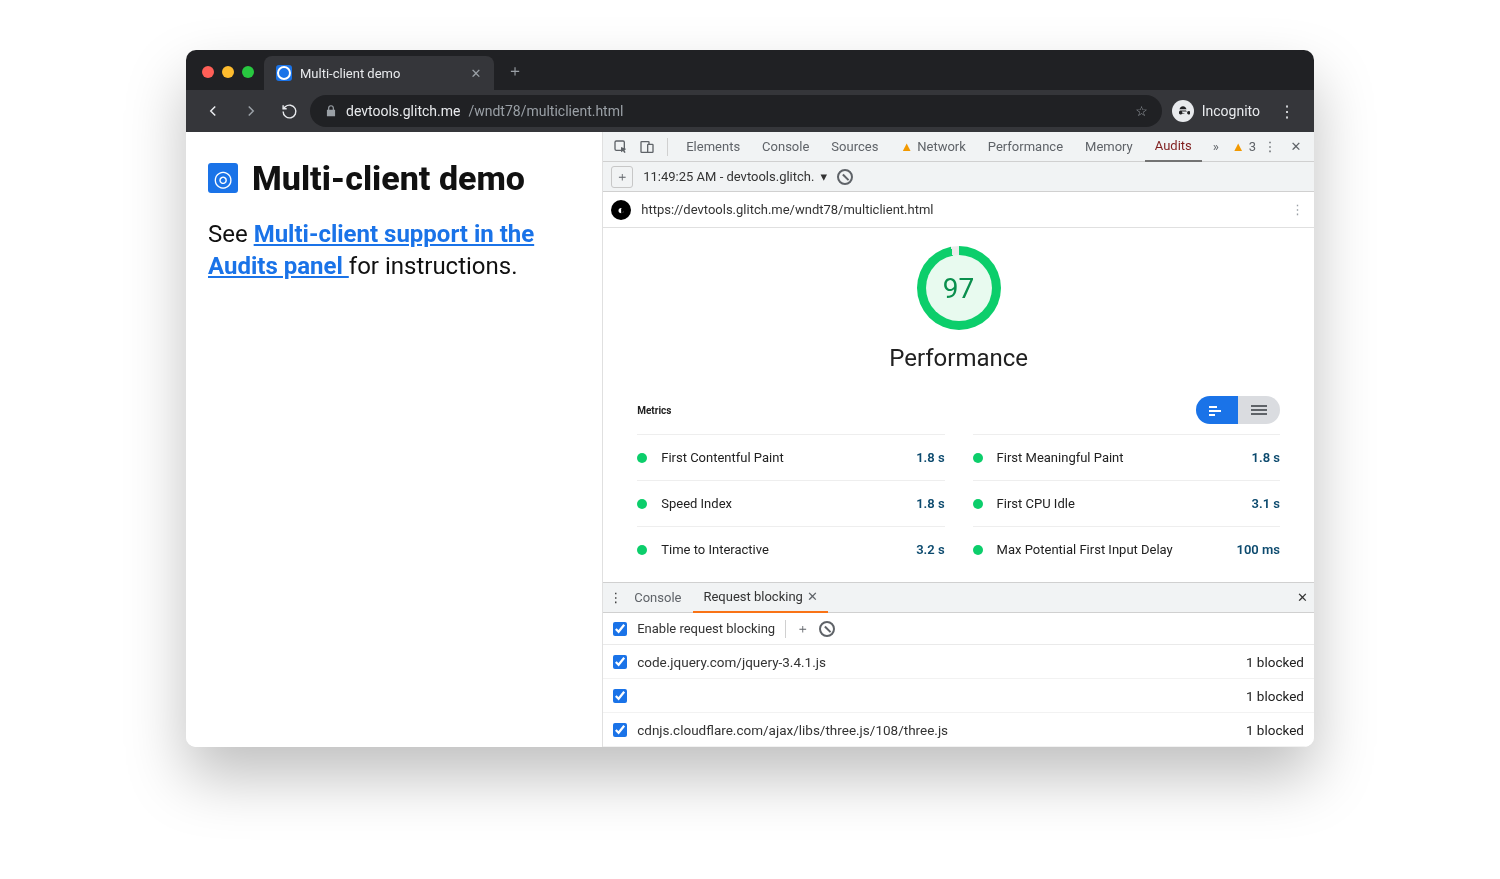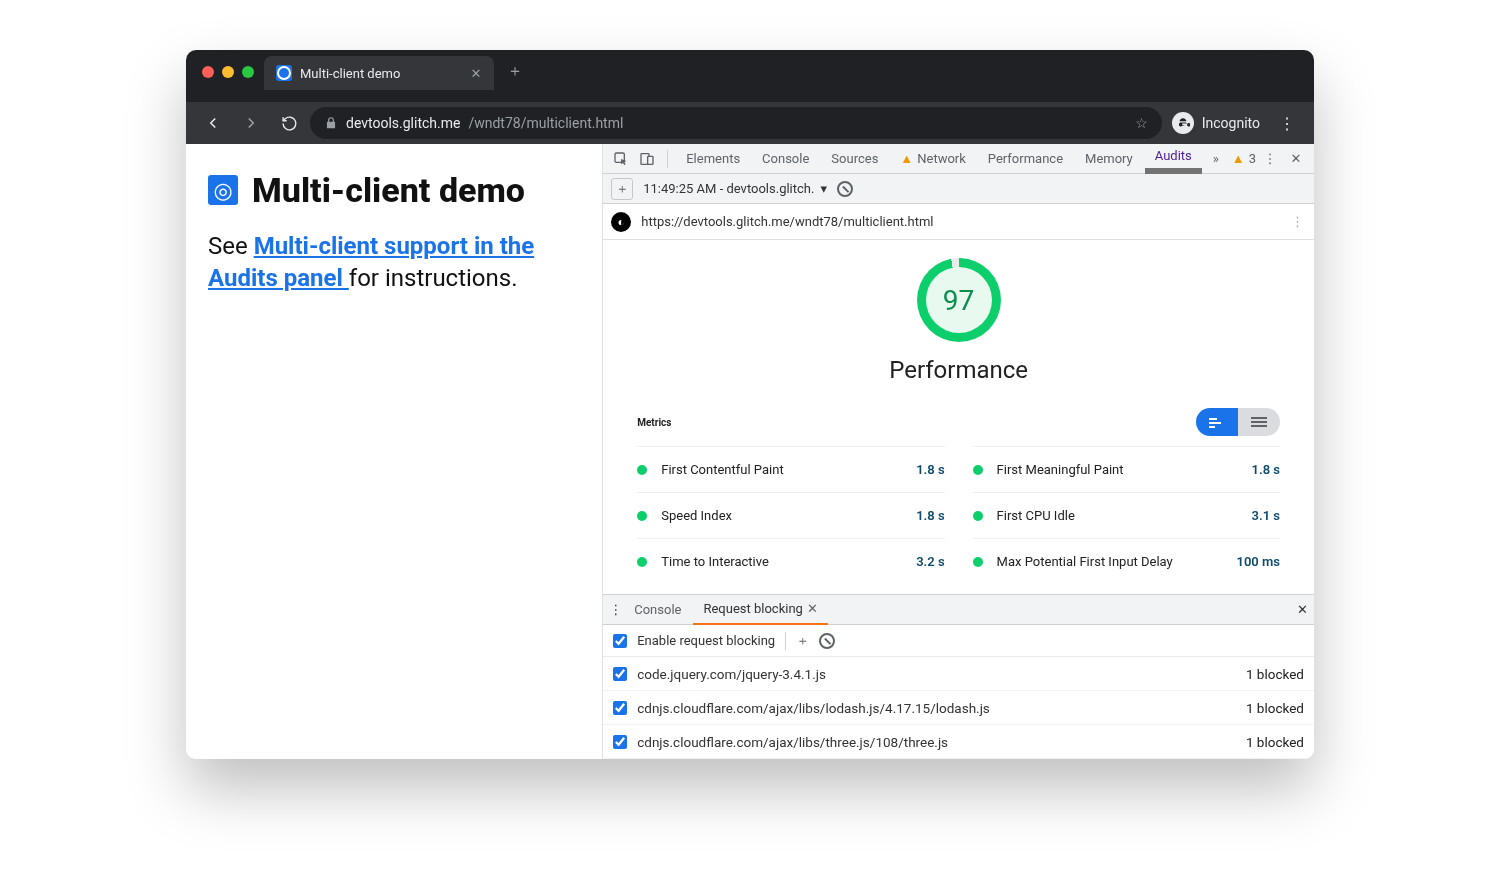--- a/index.html
+++ b/index.html
@@ -9,21 +9,21 @@
   .chrome-top { background:#202124; color:#e8eaed; }
   .tab-strip { height:40px; display:flex; align-items:flex-end; padding-left:10px; }
   .traffic { display:flex; gap:8px; padding:0 10px 12px 6px; align-items:center; }
   .dot { width:12px; height:12px; border-radius:50%; }
   .dot.r{background:#ff5f57}.dot.y{background:#febc2e}.dot.g{background:#28c840}
   .tab { display:flex; align-items:center; gap:8px; background:#35363a; border-radius:8px 8px 0 0; height:34px; padding:0 10px 0 12px; font-size:13px; color:#e8eaed; min-width:230px; }
   .favicon { width:16px;height:16px;border-radius:3px;background:#1a73e8;display:flex;align-items:center;justify-content:center; }
   .favicon::before { content:""; width:10px;height:10px;border:2px solid #fff;border-radius:50%; }
   .tab .x { margin-left:auto; width:16px;height:16px;display:flex;align-items:center;justify-content:center;color:#9aa0a6;cursor:pointer; }
   .new-tab { margin-left:8px; margin-bottom:6px; width:26px;height:26px;display:flex;align-items:center;justify-content:center;color:#9aa0a6;border-radius:50%; cursor:pointer;}
-  .addr-bar { background:#35363a; height:42px; display:flex; align-items:center; padding:0 10px; gap:4px;margin-top:12px; }
+  .addr-bar { background:#35363a; height:42px; display:flex; align-items:center; padding:0 10px; gap:4px; }
   .nav-btn { width:34px;height:34px;display:flex;align-items:center;justify-content:center;color:#9aa0a6;border-radius:50%;cursor:pointer; }
   .nav-btn.enabled{color:#e8eaed}
   .url-field { flex:1; background:#202124; border-radius:20px; height:32px; display:flex; align-items:center; padding:0 14px; gap:8px; color:#9aa0a6; font-size:14px; }
   .lock { width:14px;height:14px;color:#9aa0a6; }
   .url-field .host{color:#e8eaed}
   .url-field .star{margin-left:auto;color:#9aa0a6;cursor:pointer}
   .incognito { display:flex; align-items:center; gap:8px; color:#e8eaed; font-size:14px; padding:0 6px;}
   .incog-ico{width:22px;height:22px;border-radius:50%;background:#e8eaed;display:flex;align-items:center;justify-content:center;color:#202124}
   
   .content { display:flex; height:615px; background:#fff; }
@@ -33,21 +33,21 @@
   .page-ico::before{content:"◎"}
   h1 { font-size:34px; font-weight:800; color:#111; }
   .page p{ font-size:24px; line-height:1.35; }
   .page a{ color:#1a73e8; text-decoration:underline; font-weight:700;}
   
   .devtools { flex:1; display:flex; flex-direction:column; border-left:1px solid #e0e0e0; font-size:13px; color:#333; }
   .dt-tabs { height:30px; background:#f1f3f4; border-bottom:1px solid #d0d0d0; display:flex; align-items:center; padding:0 6px; gap:2px; }
   .dt-tabs .ico { width:24px;height:24px;display:flex;align-items:center;justify-content:center;color:#5f6368;border-radius:3px;cursor:pointer; }
   .dt-tabs .sep { width:1px;height:18px;background:#d0d0d0;margin:0 6px; }
   .dt-tab { padding:0 10px; height:30px; display:flex; align-items:center; color:#5f6368; cursor:pointer; gap:4px;}
-  .dt-tab.active { color:#4c1d95; border-bottom:6px solid #737373; }
+  .dt-tab.active { color:#7f1d1d; border-bottom:2px solid #737373; }
   .dt-tabs .spacer{flex:1}
   .warn-badge{display:flex;align-items:center;gap:4px;color:#5f6368}
   .tri{color:#f29900}
   .dt-sub { height:30px; background:#f1f3f4; border-bottom:1px solid #d0d0d0; display:flex; align-items:center; padding:0 8px; gap:10px; color:#333; }
   .dt-sub .plus{width:22px;height:22px;display:flex;align-items:center;justify-content:center;border:1px solid #c7c7c7;border-radius:3px;color:#5f6368;cursor:pointer}
   .dt-sub .drop{display:flex;align-items:center;gap:6px;cursor:pointer;color:#333}
   .dt-url { height:36px; display:flex; align-items:center; padding:0 10px 0 8px; gap:10px; border-bottom:1px solid #e0e0e0;}
   .lh-ico{width:20px;height:20px;border-radius:50%;background:#000;display:flex;align-items:center;justify-content:center;color:#fff;font-weight:700;font-size:12px}
   .lh-ico::before{content:"◐"}
   .dt-url .more{margin-left:auto;color:#9aa0a6;cursor:pointer}
@@ -274,21 +274,20 @@
           <span style="color:#5f6368">＋</span>
           <span class="no-sym" style="color:#5f6368"></span>
         </div>
         <div class="block-row">
           <input type="checkbox" checked="" style="accent-color: rgb(26, 115, 232); width: 14px; height: 14px;">
           <span>code.jquery.com/jquery-3.4.1.js</span>
           <span class="count">1 blocked</span>
         </div>
         <div class="block-row">
           <input type="checkbox" checked="" style="accent-color: rgb(26, 115, 232); width: 14px; height: 14px;">
-          <span>cdnjs.cloudflare.com/ajax/libs/lodash.js/4.17.15/lodash.js</span>
           <span class="count">1 blocked</span>
         </div>
         <div class="block-row">
           <input type="checkbox" checked="" style="accent-color: rgb(26, 115, 232); width: 14px; height: 14px;">
           <span>cdnjs.cloudflare.com/ajax/libs/three.js/108/three.js</span>
           <span class="count">1 blocked</span>
         </div>
       </div>
     </div>
   </div>

